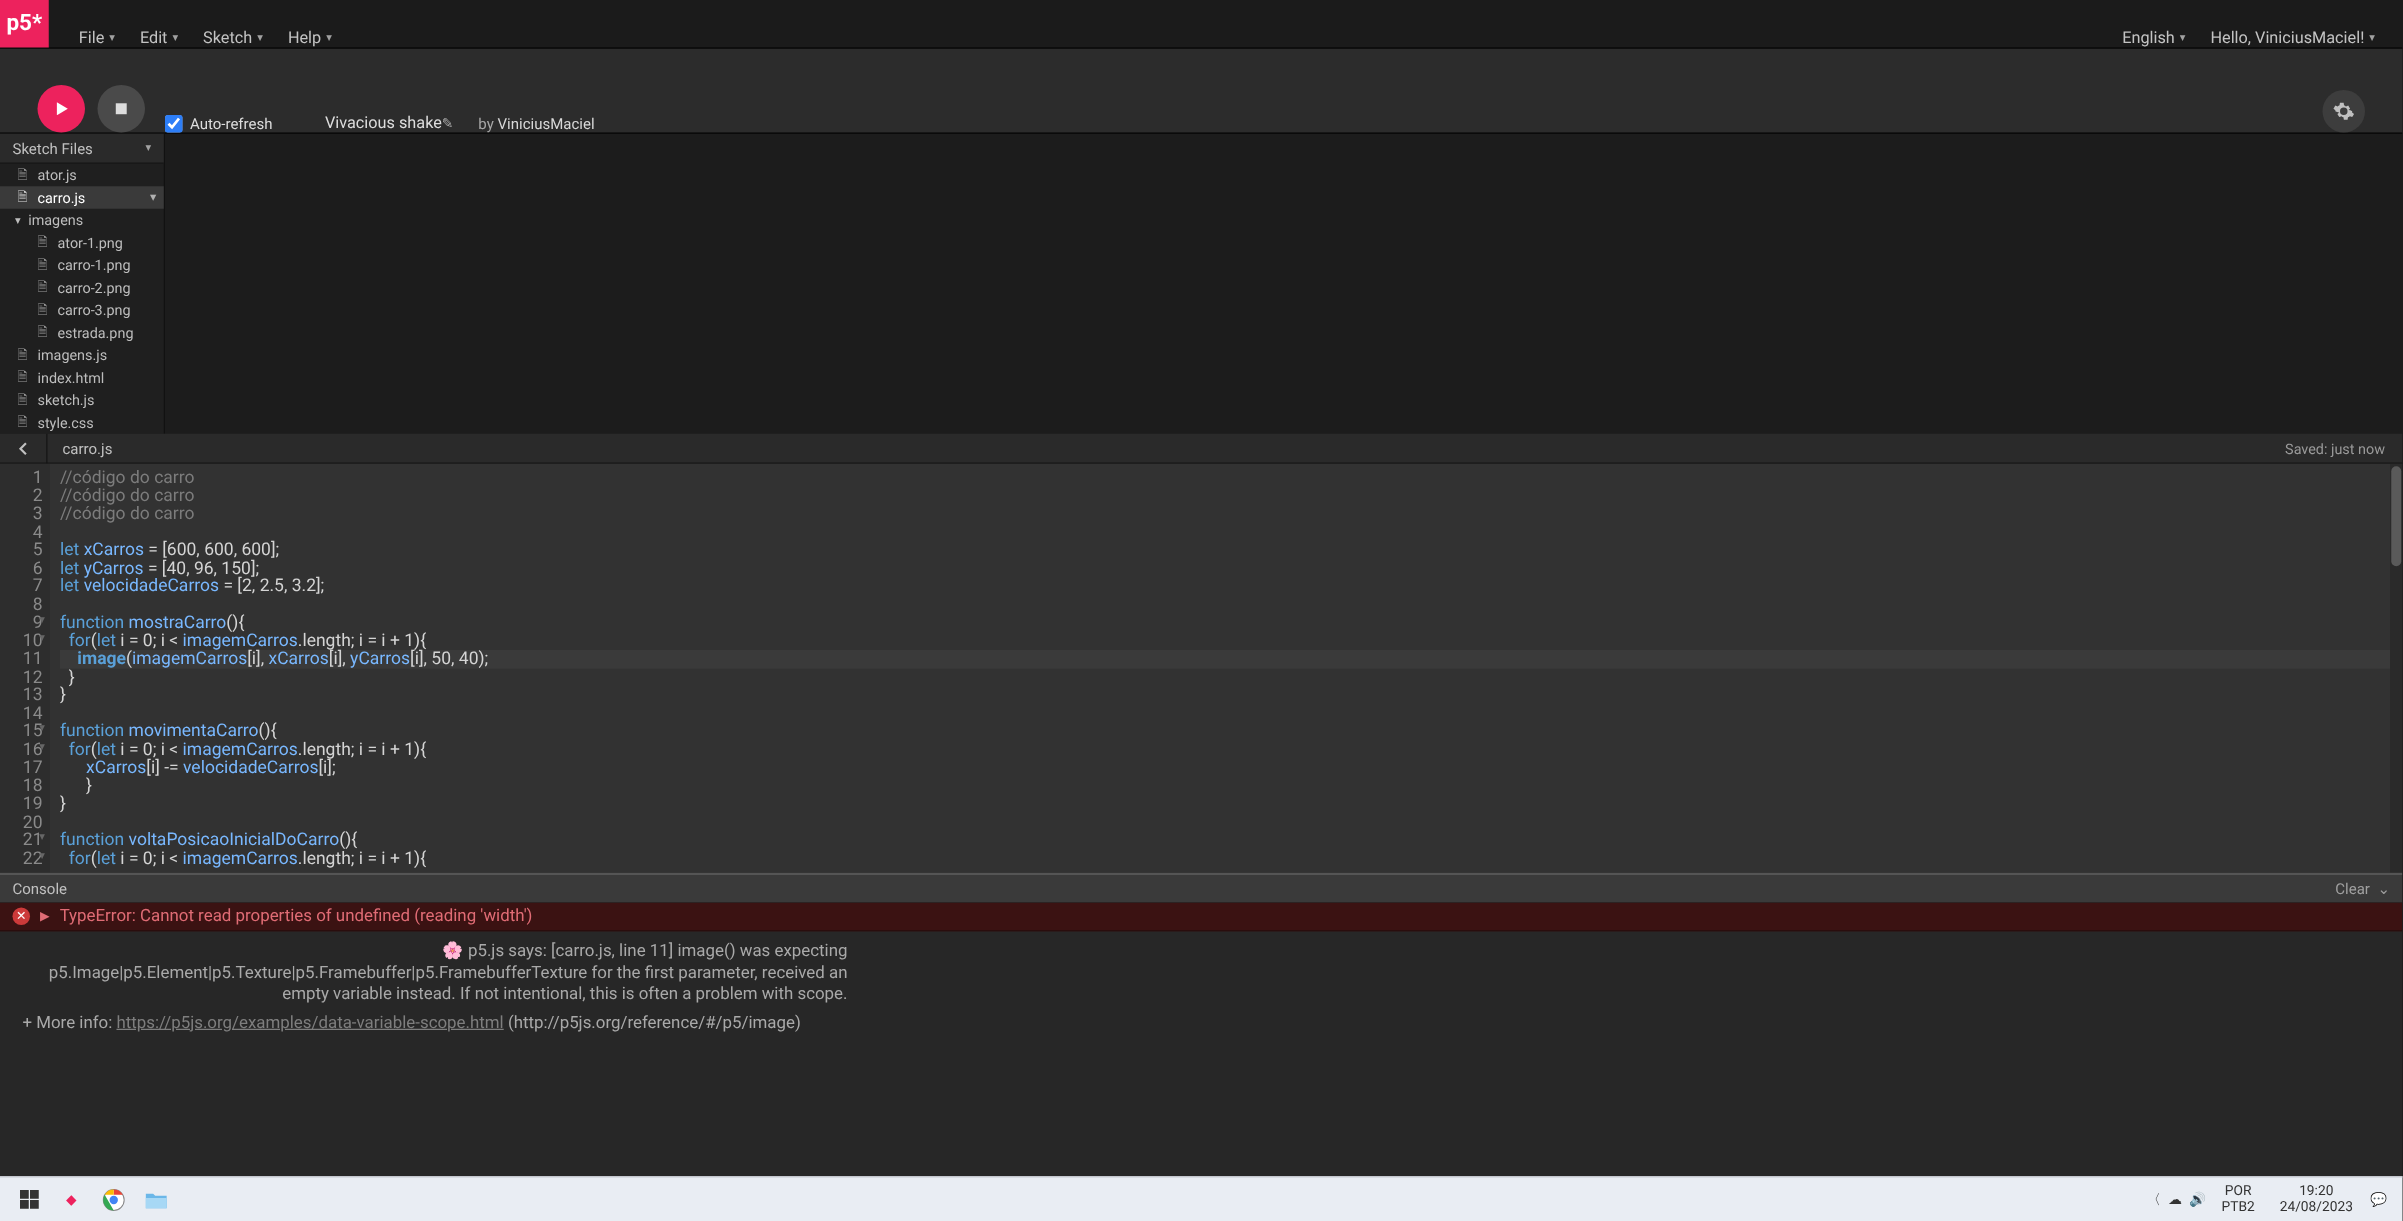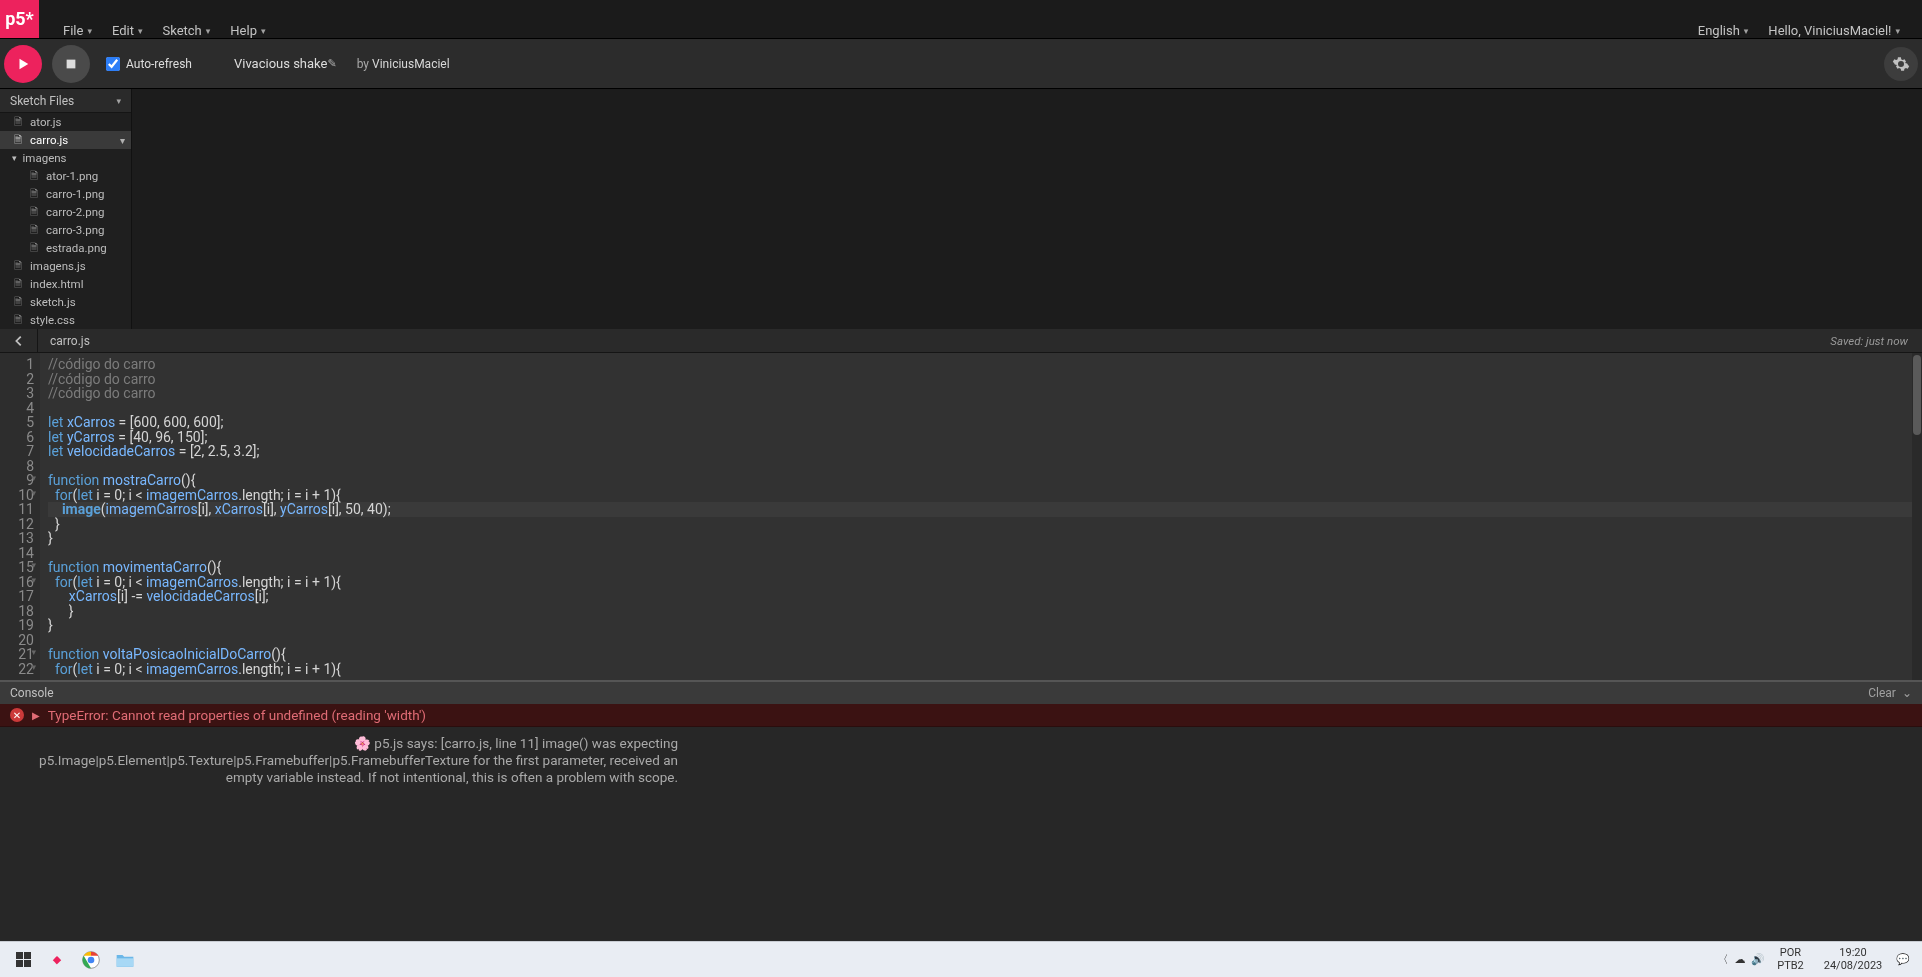--- a/index.html
+++ b/index.html
@@ -6,21 +6,21 @@
 body { background: #1c1c1c; color: #d8d8d8; font-size: 13px; overflow: hidden; width: 1922px; height: 977px; }
 
 
 .topbar { height: 39px; background: #1b1b1b; display: flex; align-items: flex-end; padding: 0 12px; border-bottom: 1px solid #000; }
 .logo { width: 39px; height: 39px; background: #ed225d; color: #fff; display: flex; align-items: center; justify-content: center; font-weight: bold; font-size: 18px; margin-left: -12px; margin-right: 14px; }
 .menu-item { color: #c3c3c3; font-size: 13px; padding: 0 10px; cursor: pointer; display: flex; align-items: center; gap: 4px; }
 .spacer { flex: 1; }
 .caret { font-size: 9px; opacity: 0.8; }
 
 
-.toolbar { height: 50px; background: #2c2c2c; display: flex; align-items: center; padding: 0 4px; gap: 10px; border-bottom: 1px solid #000; }
+.toolbar { height: 68px; background: #2c2c2c; display: flex; align-items: flex-end; padding: 0 30px; gap: 10px; border-bottom: 1px solid #000; }
 .play-btn { width: 38px; height: 38px; border-radius: 50%; background: #ed225d; display: flex; align-items: center; justify-content: center; cursor: pointer; color: #fff; }
 .stop-btn { width: 38px; height: 38px; border-radius: 50%; background: #4a4a4a; display: flex; align-items: center; justify-content: center; cursor: pointer; color: #fff; }
 .play-btn svg, .stop-btn svg { width: 14px; height: 14px; }
 .ar-wrap { display: flex; align-items: center; gap: 6px; margin-left: 6px; color: #ddd; font-size: 12px; }
 .ar-wrap input { accent-color: #2d7ef7; width: 14px; height: 14px; }
 .sketch-name { margin-left: 32px; color: #ddd; font-size: 13px; display: flex; align-items: center; gap: 0; }
 .sketch-name .pen { opacity: 0.7; font-size: 11px; }
 .by { color: #a8a8a8; font-size: 12px; margin-left: 10px; }
 .by .author { color: #d8d8d8; }
 .gear-btn { width: 34px; height: 34px; border-radius: 50%; background: #3d3d3d; display: flex; align-items: center; justify-content: center; cursor: pointer; color: #c0c0c0; }
@@ -35,21 +35,21 @@
 .file-item.depth1 { padding-left: 12px; }
 .file-item.depth2 { padding-left: 28px; }
 .file-item .tri { font-size: 9px; }
 .file-item .chev { margin-left: auto; font-size: 10px; opacity: 0.6; }
 
 
 .editor-col { flex: 1; display: flex; flex-direction: column; min-width: 0; position: relative; }
 .file-tabbar { height: 24px; background: #2a2a2a; display: flex; align-items: center; border-bottom: 1px solid #151515; color: #c0c0c0; font-size: 12px; }
 .back-btn { width: 38px; height: 24px; display: flex; align-items: center; justify-content: center; border-right: 1px solid #151515; cursor: pointer; }
 .tab-name { padding: 0 12px; }
-.saved { margin-left: auto; padding-right: 14px; color: #9a9a9a; font-size: 11.5px; font-style: italic; }
+.saved { margin-left: auto; padding-right: 14px; color: #9a9a9a; font-size: 11.5px; }
 
 .code-area { flex: 1; display: flex; background: #323232; font-family: Consolas, Menlo, monospace; font-size: 14px; line-height: 1.07; overflow: hidden; position: relative; }
 .gutter { width: 40px; background: #2d2d2d; color: #8a8a8a; text-align: right; padding: 4px 6px 4px 0; user-select: none; white-space: pre; }
 .gutter .ln { display: block; height: 14.5px; position: relative; }
 .gutter .fold { position: absolute; right: -2px; top: 1px; font-size: 9px; color: #666; }
 .code { flex: 1; padding: 4px 8px; white-space: pre; color: #d4d4d4; overflow: auto; }
 .code .line { display: block; height: 14.5px; }
 .code .line.hl { background: #3a3a3a; }
 .code-scrollbar { position: absolute; top: 0; right: 0; width: 10px; height: 100%; background: #2a2a2a; }
 .code-scrollbar .thumb { position: absolute; top: 2px; left: 1px; width: 8px; height: 80px; background: #5a5a5a; border-radius: 4px; }
@@ -253,20 +253,23 @@
         <div class="err-line">
           <span class="x">✕</span>
           <span class="expand-arrow">▶</span>
           <span>TypeError: Cannot read properties of undefined (reading 'width')</span>
         </div>
         <div class="info-block">
           <div style="max-width: 660px; text-align: right;">
             <span>🌸 p5.js says: [carro.js, line 11] image() was expecting p5.Image|p5.Element|p5.Texture|p5.Framebuffer|p5.FramebufferTexture for the first parameter, received an empty variable instead. If not intentional, this is often a problem with scope.</span>
           </div>
         </div>
+        <div class="info-block" style="padding-top:2px; max-width:680px;">
+          <span>+ More info: </span><span class="link">https://p5js.org/examples/data-variable-scope.html</span><span> (http://p5js.org/reference/#/p5/image)</span>
+        </div>
       </div>
       <div class="console-input-row">
         <span>&gt;</span>
       </div>
     </div>
   </div>
 
   <div class="preview-col">
     <div class="preview-head">
         <span>Preview</span>

